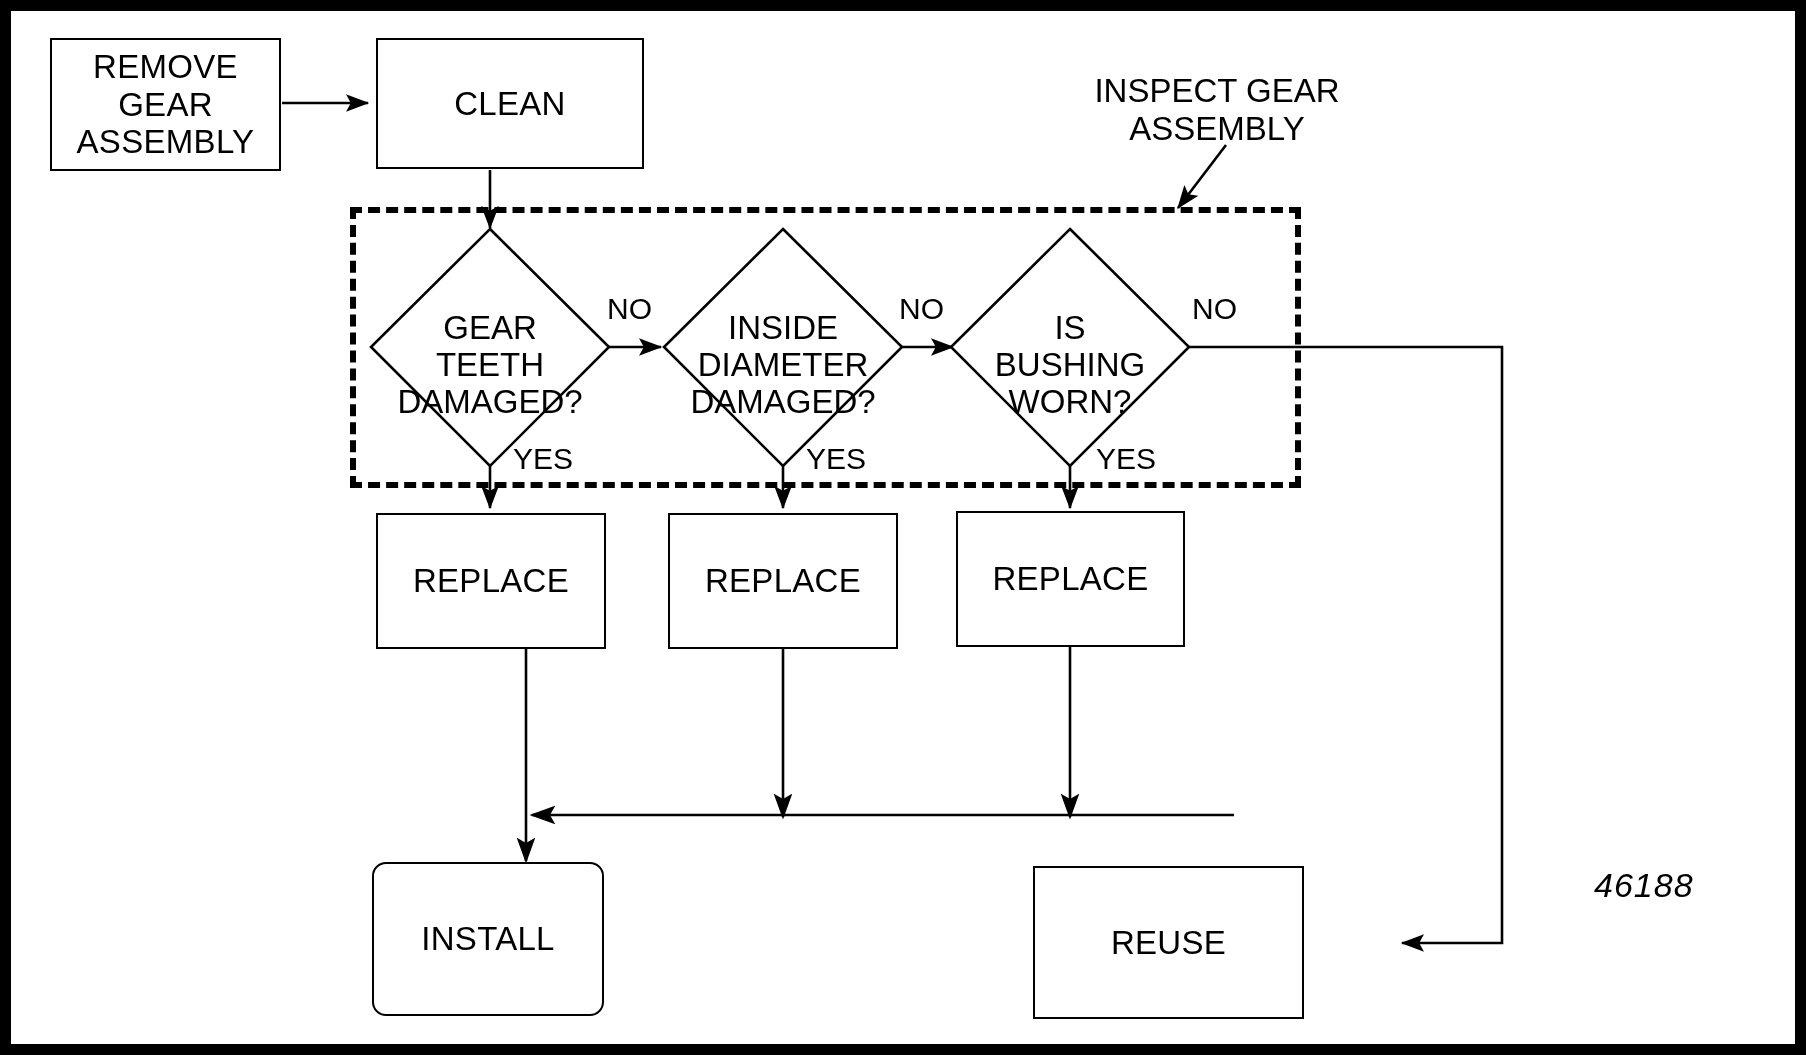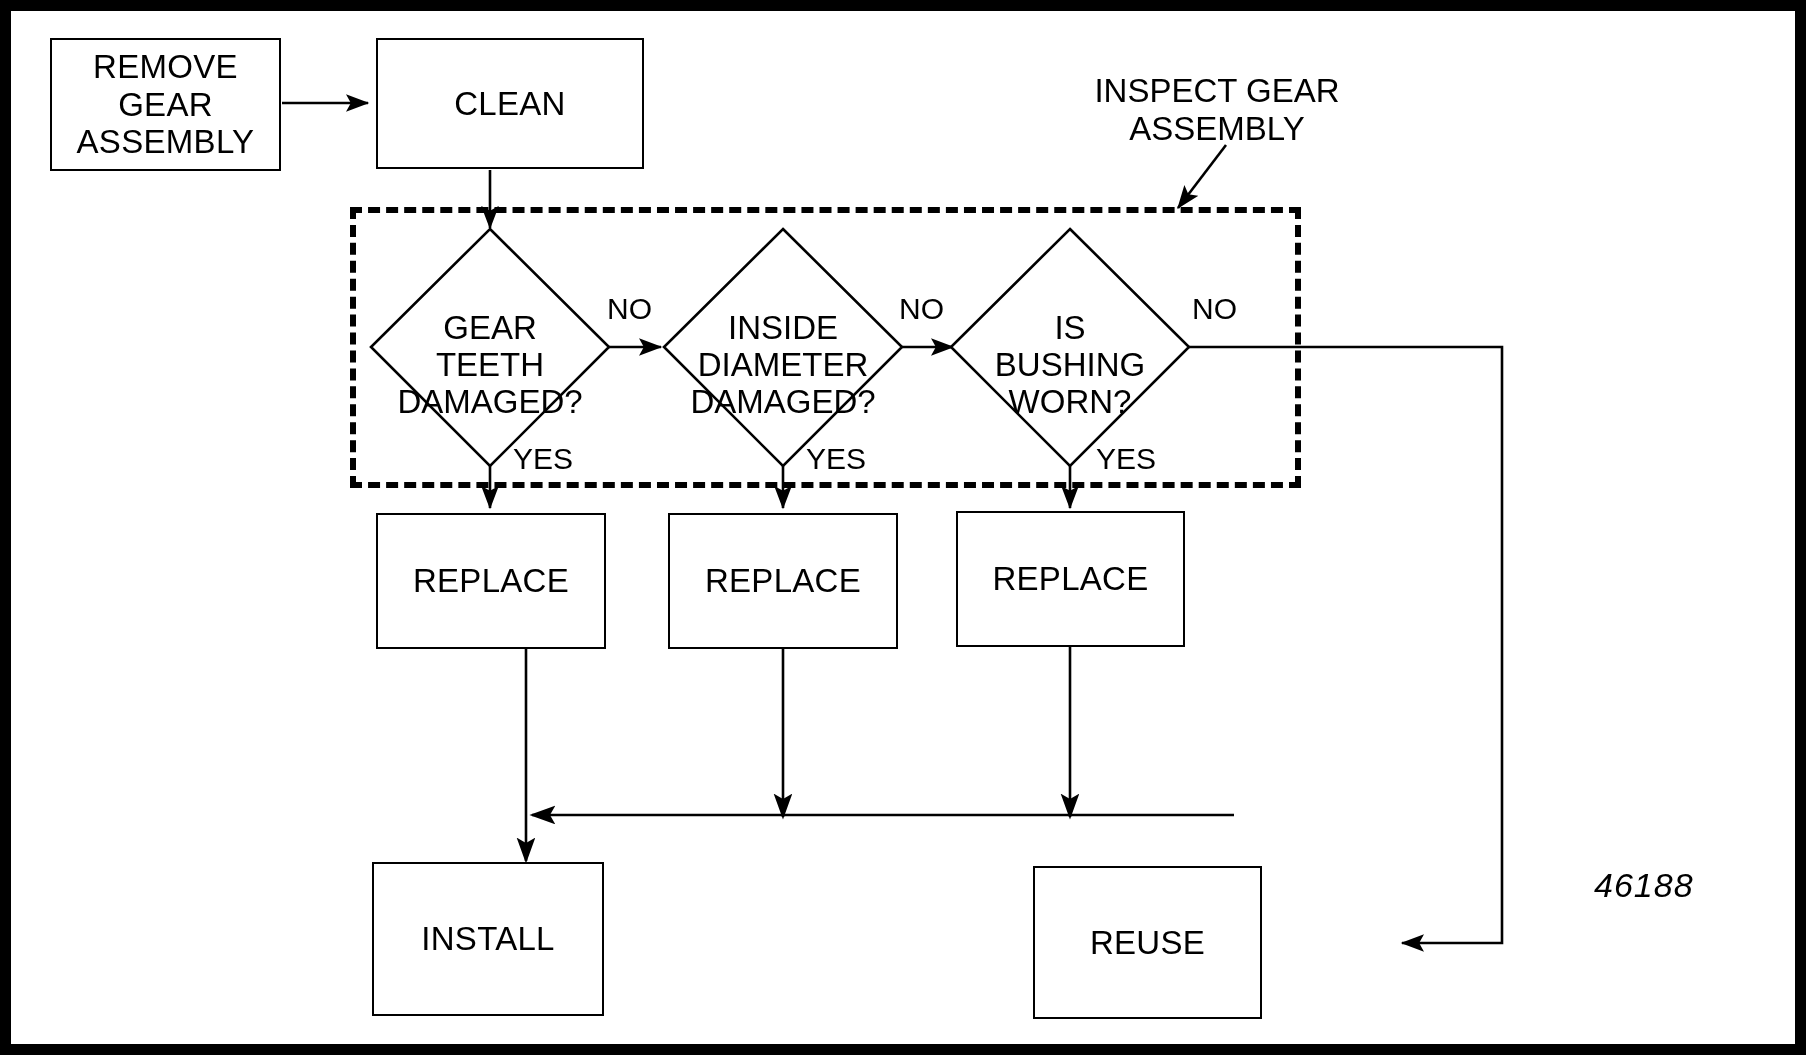--- a/index.html
+++ b/index.html
@@ -111,25 +111,25 @@
   </div>
 
   <div class="node" style="left:668px;top:513px;width:230px;height:136px;">
     <span>REPLACE</span>
   </div>
 
   <div class="node" style="left:956px;top:511px;width:229px;height:136px;">
     <span>REPLACE</span>
   </div>
 
-  <div class="node" style="left:372px;top:862px;width:232px;height:154px;">
+  <div class="node" style="left:372px;top:862px;width:232px;height:154px;border-radius:14px;">
     <span>INSTALL</span>
   </div>
 
-  <div class="node" style="left:1033px;top:866px;width:229px;height:153px;">
+  <div class="node" style="left:1033px;top:866px;width:271px;height:153px;">
     <span>REUSE</span>
   </div>
 
   <div class="edgeLabel" style="left:607px;top:292px;">NO</div>
   <div class="edgeLabel" style="left:899px;top:292px;">NO</div>
   <div class="edgeLabel" style="left:1192px;top:292px;">NO</div>
 
   <div class="edgeLabel" style="left:513px;top:442px;">YES</div>
   <div class="edgeLabel" style="left:806px;top:442px;">YES</div>
   <div class="edgeLabel" style="left:1096px;top:442px;">YES</div>

